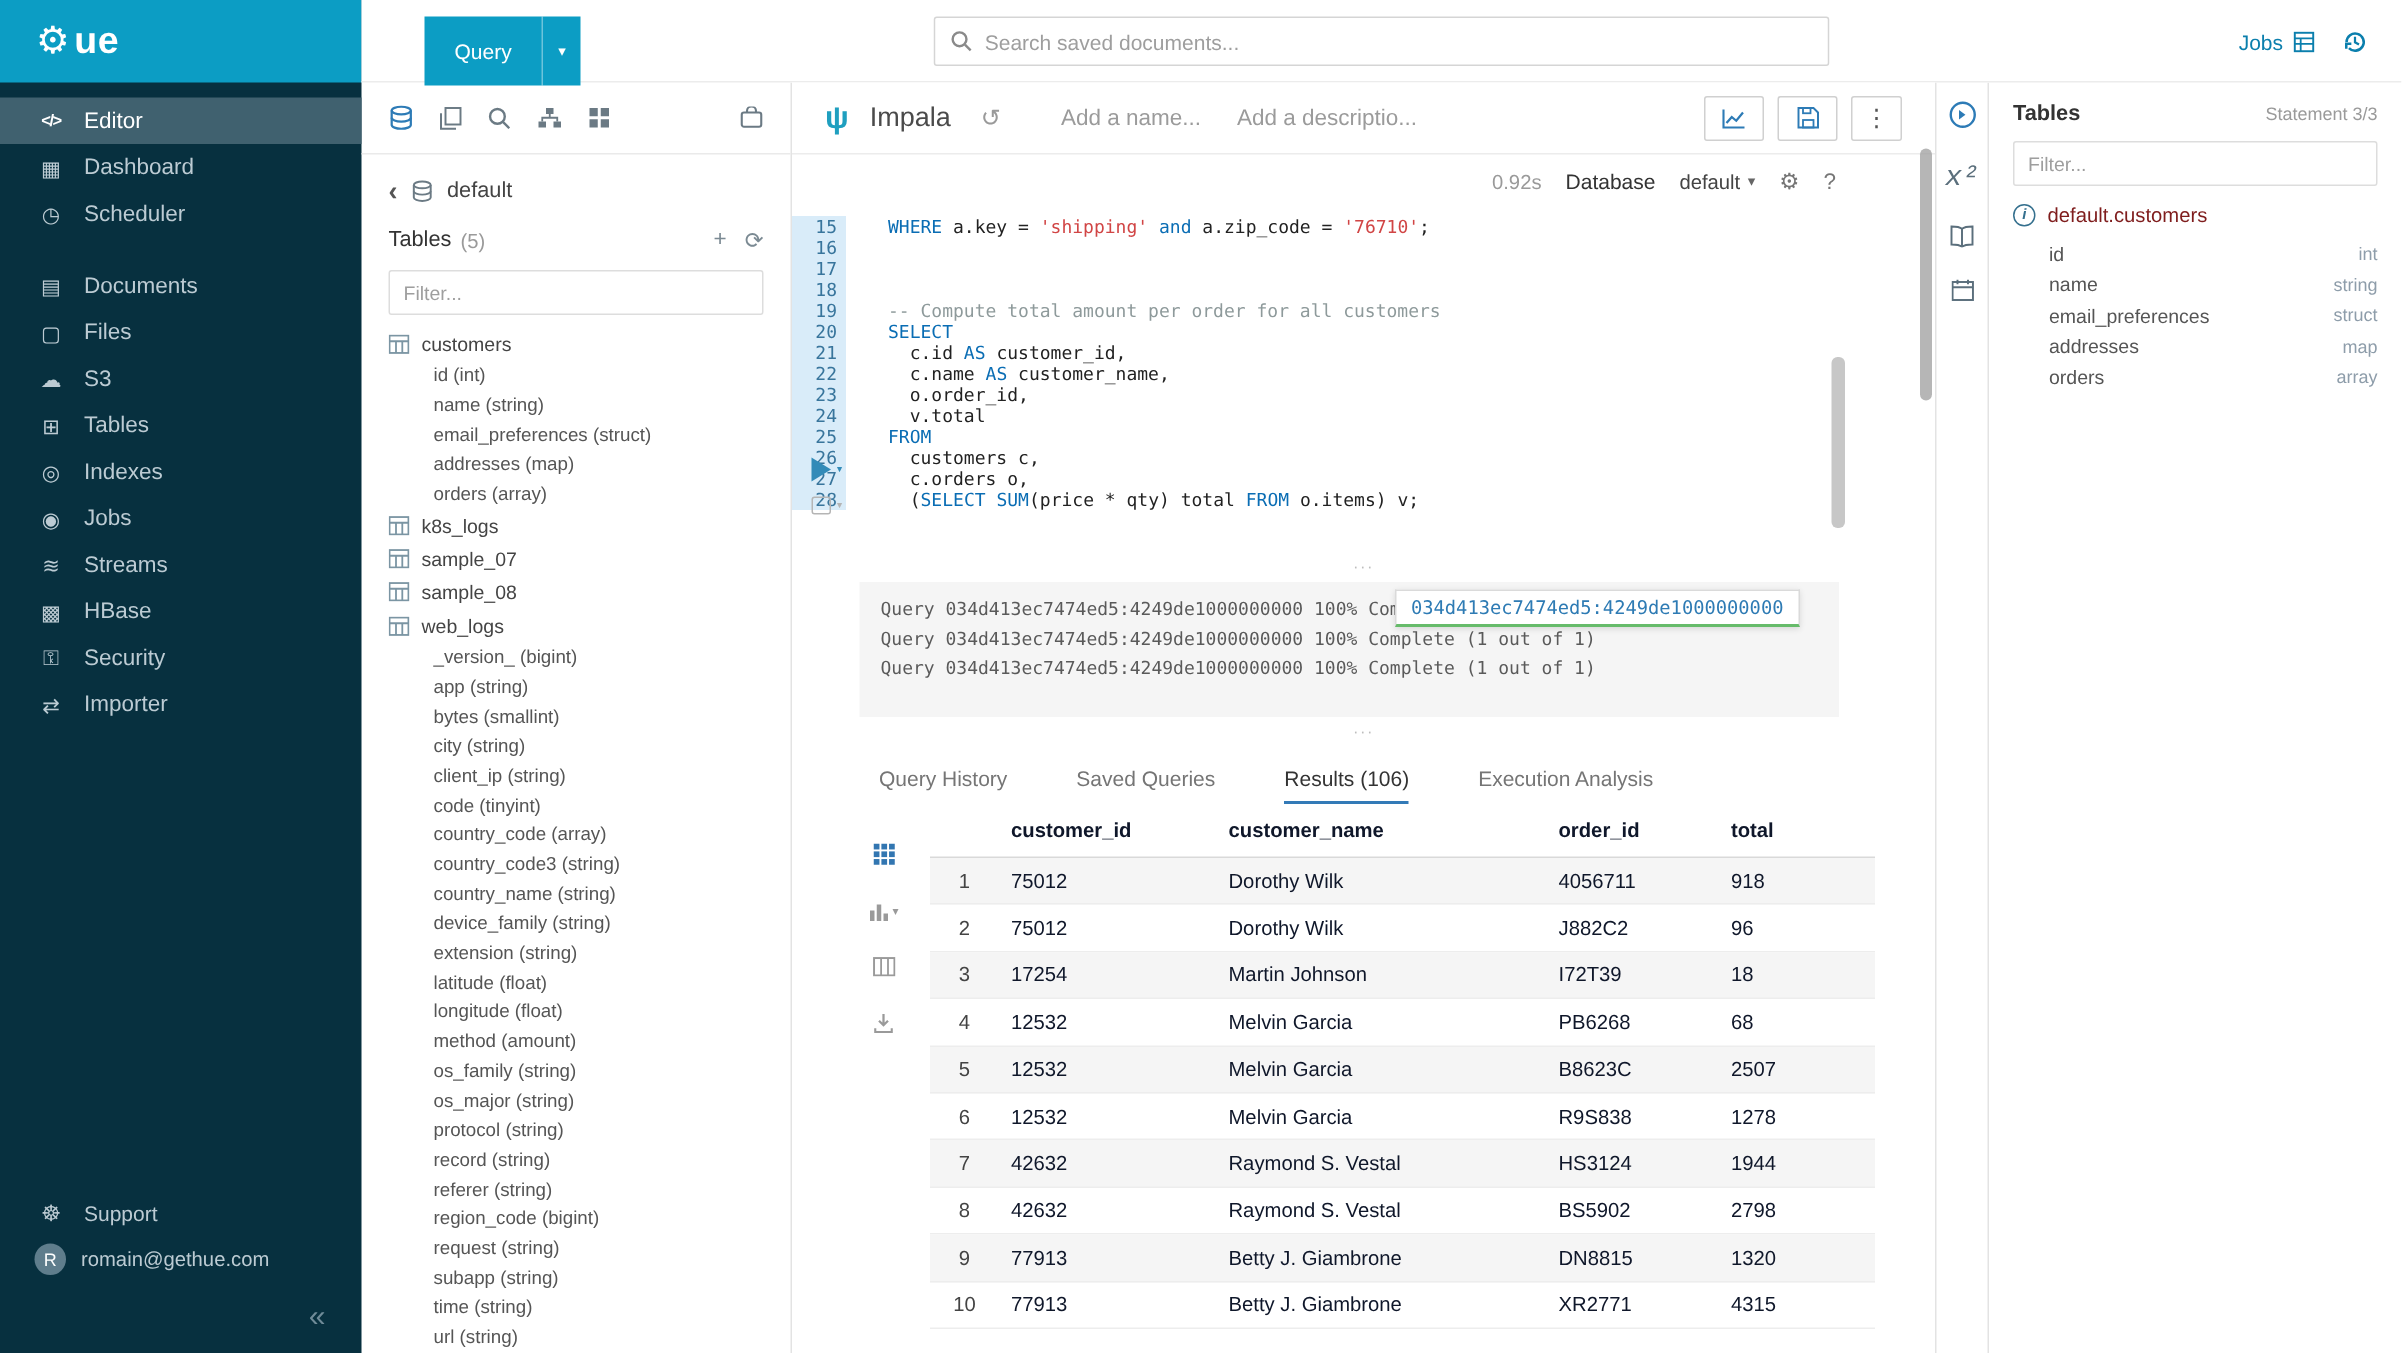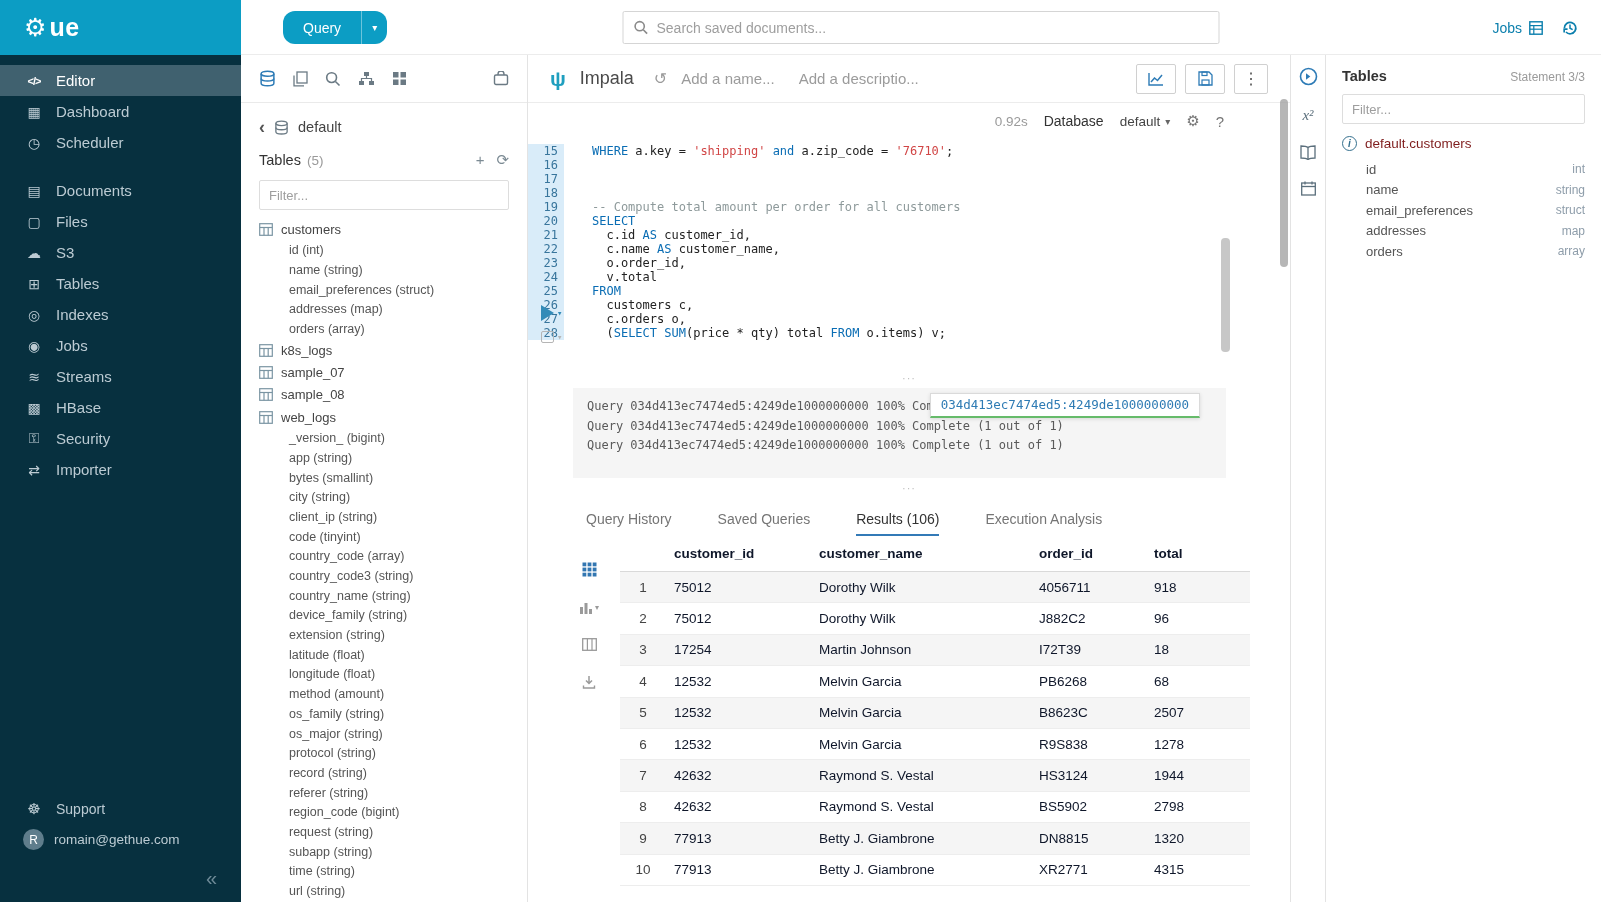--- a/index.html
+++ b/index.html
@@ -22,21 +22,21 @@
   .sidebar-bottom{margin-top:auto;padding-bottom:8px}
   .sb-row{height:31px;display:flex;align-items:center;gap:10px;padding-left:22px;color:#bccbd3;cursor:pointer}
   .sb-icon{flex:0 0 24px;text-align:center;font-size:15px}
   .avatar{width:21px;height:21px;border-radius:50%;background:#5f7d8c;color:#fff;font-size:12px;display:flex;align-items:center;justify-content:center;flex:0 0 21px;margin-left:1px}
   .sb-email{font-size:13.5px}
   .collapse{display:flex;justify-content:flex-end;padding:12px 24px 4px;color:#6f8b98;font-size:20px;cursor:pointer}
 
   
   .main-col{flex:1;display:flex;flex-direction:column;min-width:0}
   .topbar{height:55px;flex:0 0 55px;position:relative;background:#fff;border-bottom:1px solid #ececec}
-  .query-btn{position:absolute;left:42px;top:11px;height:33px;display:flex;background:var(--brand,#0c9dc4);color:#fff;border-radius:12px;font-size:14px;cursor:pointer}
+  .query-btn{position:absolute;left:42px;top:11px;height:46px;display:flex;background:var(--brand,#0c9dc4);color:#fff;border-radius:0;font-size:14px;cursor:pointer}
   .qb-main{display:flex;align-items:center;padding:0 20px}
   .qb-caret{display:flex;align-items:center;padding:0 10px;border-left:1px solid rgba(255,255,255,.4);font-size:10px}
   .searchbox{position:absolute;left:50%;transform:translateX(-50%);top:11px;width:597px;height:33px;border:1px solid #d5d5d5;border-radius:2px;display:flex;align-items:center;padding:12px 10px;gap:8px;background:#fff}
   .searchbox input{border:0;outline:0;flex:1;font-size:14px;color:#333;font-family:inherit}
   input::placeholder{color:#9e9e9e;opacity:1}
   .topbar-right{position:absolute;right:22px;top:0;height:55px;display:flex;align-items:center;gap:18px;color:var(--accent,#0b7fad)}
   .jobs-link{display:flex;gap:7px;align-items:center;font-size:14px;cursor:pointer}
   .content-row{flex:1;display:flex;min-height:0}
 
   
@@ -61,21 +61,21 @@
   .tree-row{display:flex;align-items:center;gap:8px;height:22.4px;font-size:13px;color:#444;cursor:pointer;white-space:nowrap}
   .tree-row .tree-icon{color:#7b95a3;display:flex}
   .tree-row.col{padding-left:30px;height:19.7px;font-size:12.5px;color:#555}
 
   
   .editor-panel{flex:1;min-width:0;display:flex;flex-direction:column;position:relative;background:#fff}
   .ed-header{height:48px;flex:0 0 48px;border-bottom:1px solid #ececec;display:flex;align-items:center;padding:0 22px;gap:14px}
   .impala-ic{color:#1f9fbf;font-size:21px;font-weight:bold}
   .ed-title{font-size:18px;color:#4a4a4a}
   .ed-history{color:#9a9a9a;font-size:16px;margin-left:6px;cursor:pointer}
-  .ed-name{color:#9b9b9b;font-size:15px;cursor:text}
+  .ed-name{color:#9b9b9b;font-size:15px;margin-left:26px;cursor:text}
   .ed-desc{color:#9b9b9b;font-size:15px;margin-left:10px;cursor:text}
   .ed-actions{margin-left:auto;display:flex;gap:9px}
   .ed-btn{width:40px;height:30px;border:1px solid #d0d0d0;border-radius:2px;display:flex;align-items:center;justify-content:center;color:#2d7bb6;cursor:pointer;background:#fff}
   .ed-btn.kebab{color:#555;font-size:16px;width:34px}
   .ed-meta{height:36px;flex:0 0 36px;display:flex;align-items:center;justify-content:flex-end;gap:16px;padding-right:66px;font-size:13.5px;color:#444}
   .meta-dur{color:#9a9a9a}
   .meta-db-label{font-size:14px;color:#333}
   .meta-db-val{display:flex;gap:5px;align-items:center;cursor:pointer;color:#444}
   .meta-db-val .caret{font-size:10px;color:#666}
   .meta-ic{color:#767676;cursor:pointer;font-size:15px}
@@ -122,21 +122,21 @@
   .rt-cols .rt-colhead:nth-child(3){flex:0 0 115px}
   .rt-cols .rt-colhead:nth-child(4){flex:0 0 86px}
   .c1{flex:0 0 145px}.c2{flex:0 0 220px}.c3{flex:0 0 115px}.c4{flex:0 0 86px}
   .rt-row{display:flex;height:31.4px;align-items:center;border-bottom:1px solid #ededed}
   .rt-body .rt-row:nth-child(odd){background:#f5f5f5}
 
   
   .right-strip{flex:0 0 35px;border-left:1px solid #e3e3e3;display:flex;flex-direction:column;align-items:center;padding-top:12px;gap:21px;color:#5b6f7c}
   .rs-icon{cursor:pointer;display:flex}
   .rs-icon.active{color:#2d7bb6}
-  .fx{font-size:15px;font-style:italic;font-family:Liberation Serif, serif}
+  .fx{font-size:19px;font-style:italic;font-family:Liberation Mono, monospace}
   .right-panel{flex:0 0 276px;border-left:1px solid #e3e3e3;padding:13px 16px;display:flex;flex-direction:column;min-height:0}
   .rp-hdr{display:flex;align-items:baseline}
   .rp-title{font-size:14.5px;color:#333;font-weight:bold}
   .rp-stmt{margin-left:auto;font-size:12px;color:#9a9a9a}
   .rp-filter{margin-top:10px}
   .rp-table-row{display:flex;align-items:center;gap:8px;margin-top:12px;font-size:13.5px;color:#7f1d1d;cursor:pointer}
   .info-i{width:15px;height:15px;border:1px solid #35708e;border-radius:50%;color:#35708e;font-size:10px;display:inline-flex;align-items:center;justify-content:center;font-style:italic;font-weight:bold;flex:0 0 15px}
   .info-i::before{content:"i"}
   .rp-cols{margin-top:8px}
   .rp-col-row{display:flex;align-items:center;height:20.5px;padding-left:24px;font-size:13px;color:#555;cursor:pointer}

